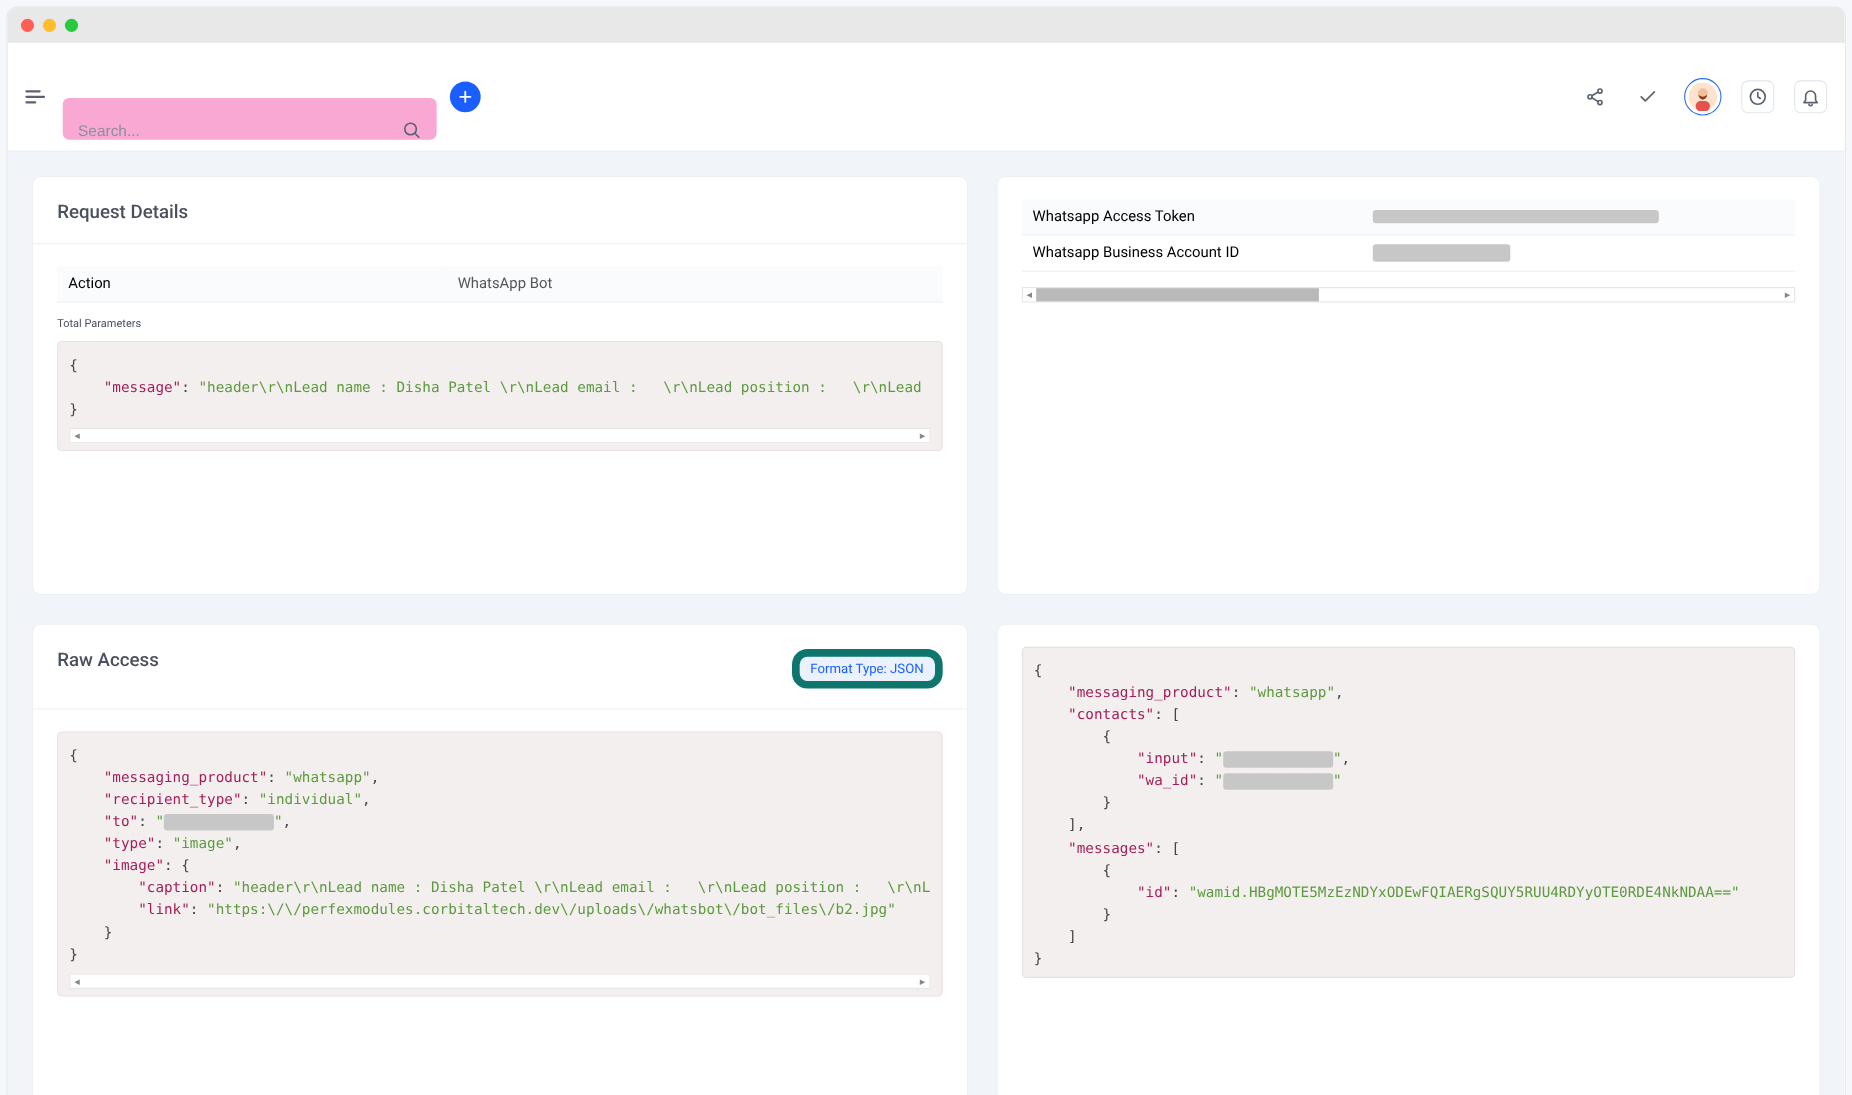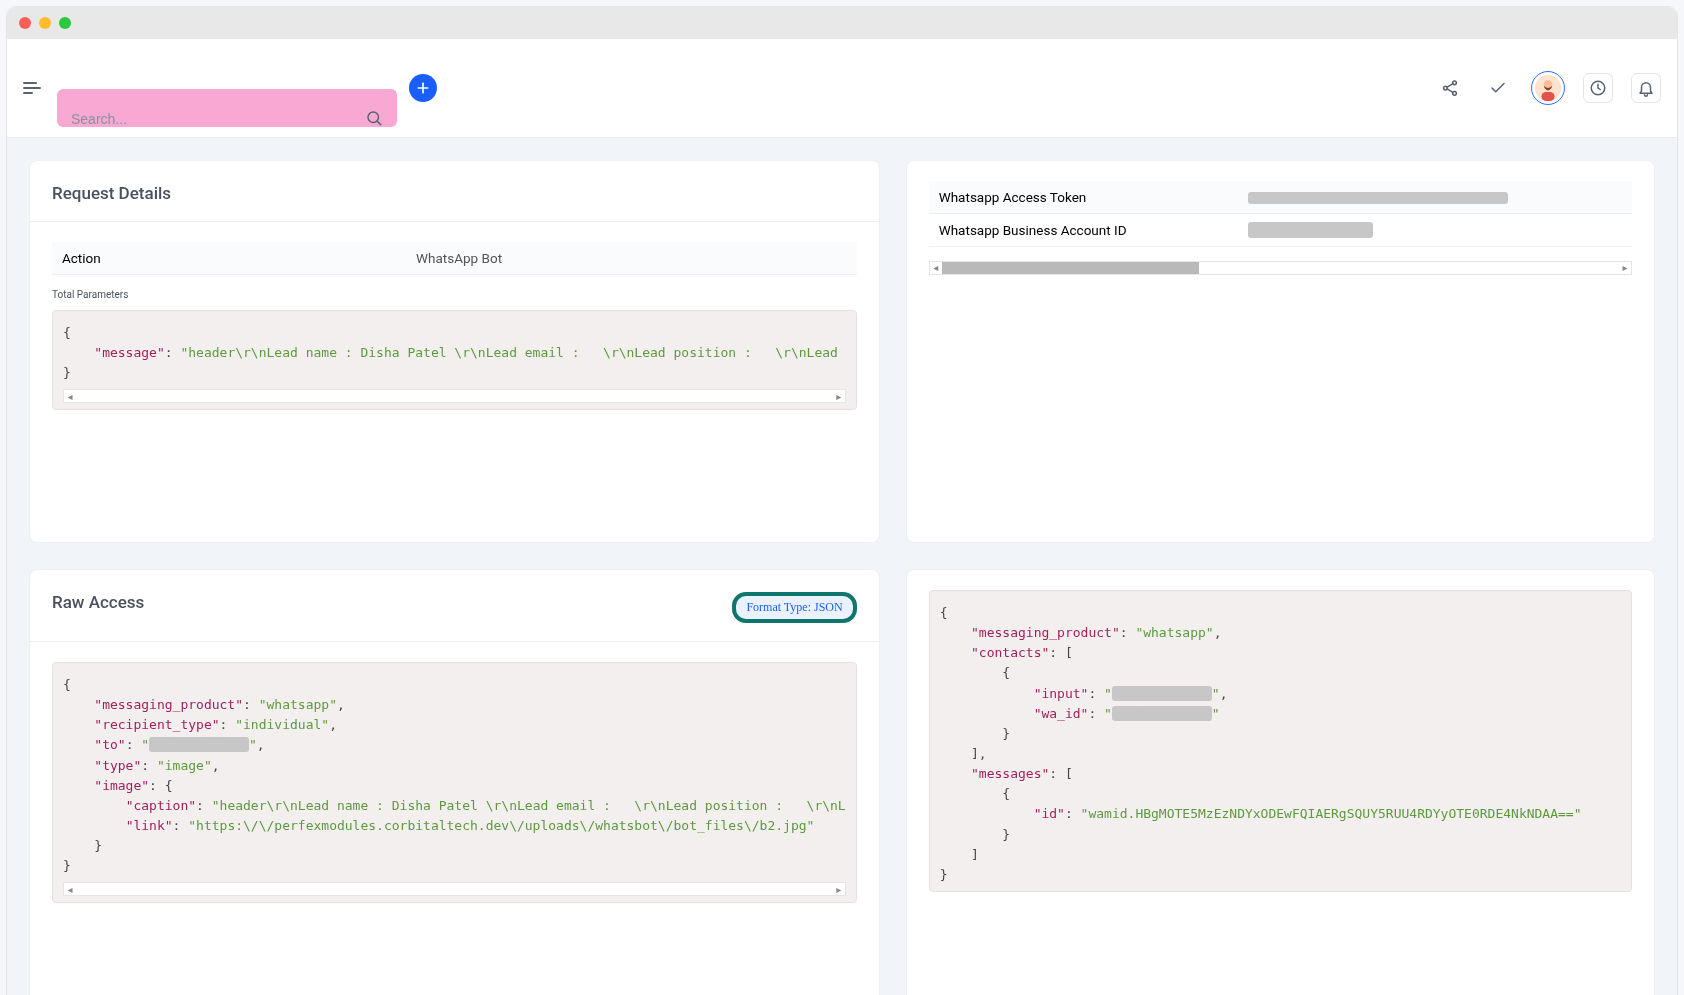--- a/index.html
+++ b/index.html
@@ -31,21 +31,21 @@
 .icon-btn.box { border: 1px solid #e2e5ea; }
 
 .avatar { width: 34px; height: 34px; border-radius: 50%; border: 1.5px solid #2d6ff7; display: flex; align-items: center; justify-content: center; overflow: hidden; background: #fff; }
 .avatar svg { width: 26px; height: 26px; }
 
 .content { background: #f1f4f9; padding: 22px; display: grid; grid-template-columns: 1fr 1fr; gap: 26px; min-height: 920px; }
 
 .card { background: #fff; border-radius: 8px; border: 1px solid #edeff2; }
 .card-header { padding: 22px 22px 18px; border-bottom: 1px solid #edeff2; display: flex; align-items: flex-start; justify-content: space-between; }
 .card-title { font-size: 17px; font-weight: 500; color: #4a515e; }
-.badge { font-size: 12px; color: #1b5eff; background: #eaf1ff; border: 4px solid #0f766e; padding: 4px 10px; border-radius: 14px; font-family: Liberation Serif, serif; }
+.badge { font-size: 12px; color: #1b5eff; background: #eaf1ff; border: 7px solid #0f766e; padding: 4px 10px; border-radius: 14px; }
 .card-body { padding: 20px 22px 24px; }
 
 .kv-table { width: 100%; border-collapse: collapse; margin-bottom: 14px; }
 .kv-table tr { border-bottom: 1px solid #edeff2; }
 .kv-table tr:nth-child(odd) td { background: #fafbfc; }
 .kv-table td { padding: 8px 10px; font-size: 13.5px; color: #555; }
 .kv-table td:first-child { color: #000000; width: 44%; }
 
 .subhead { font-size: 10px; color: #4a515e; margin: 8px 0 10px; }
 

